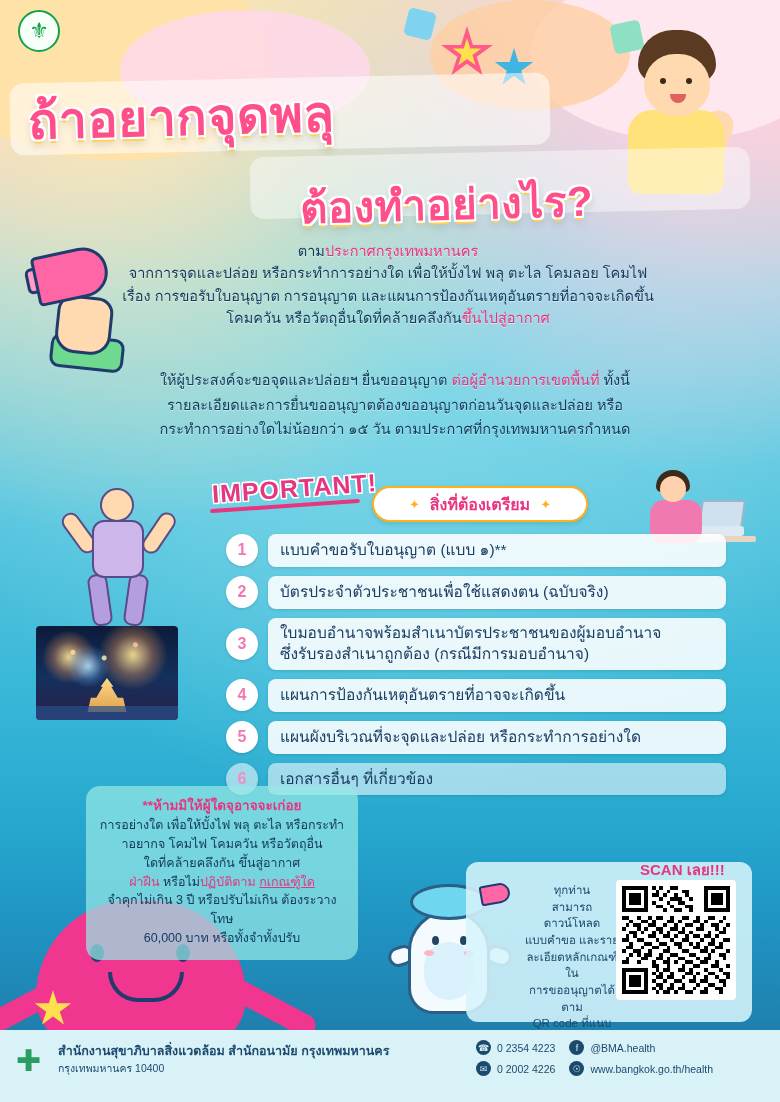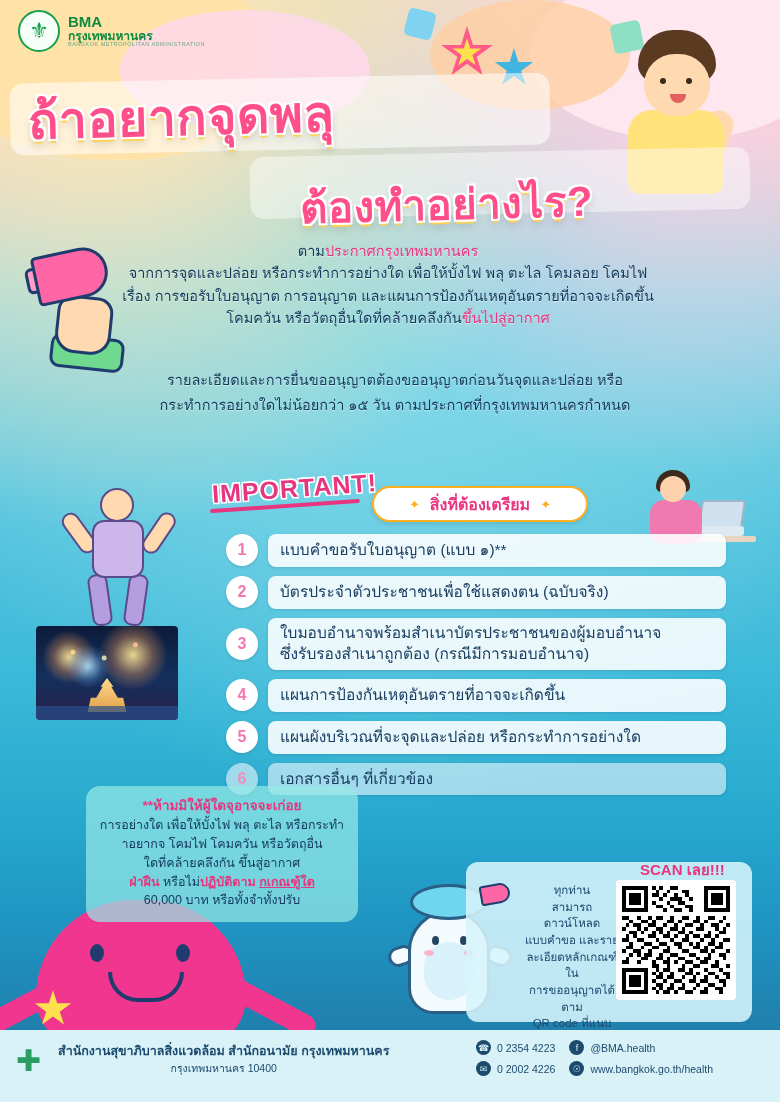--- a/index.html
+++ b/index.html
@@ -159,21 +159,21 @@
   .row.last .bar { background: rgba(255,255,255,.55); }
 
   
   .penalty {
     position: absolute; left: 86px; top: 786px; width: 272px;
     background: rgba(150,233,230,.72); border-radius: 14px;
     padding: 10px 12px 12px; text-align: center; z-index: 16;
     color: #14395c; font-size: 12.5px; line-height: 1.5;
   }
   .penalty .head { color: #e8357f; font-weight: bold; font-size: 13.5px; }
-  .penalty .pink { color: #e8357f; font-weight: bold; }
+  .penalty .pink { color: #e8357f; }
   .penalty .ul { text-decoration: underline; }
 
   
   .qr-card {
     position: absolute; left: 466px; top: 862px; width: 286px; height: 160px;
     background: rgba(214,244,252,.88); border-radius: 12px; z-index: 16;
   }
   .scan-label {
     position: absolute; left: 640px; top: 858px; color: #e8357f;
     font-size: 15px; font-weight: bold; z-index: 17;
@@ -253,21 +253,21 @@
   .lp-lap { position: absolute; left: 50px; top: 56px; width: 52px; height: 10px; background: #dfe9f2; border-radius: 3px; }
   .lp-scr { position: absolute; left: 58px; top: 30px; width: 44px; height: 28px; background: #cfe0ee; border: 2px solid #9fb6c8; border-radius: 3px; transform: skewX(-8deg); }
   .lp-desk { position: absolute; left: 44px; top: 66px; width: 70px; height: 6px; background: #e7d5c2; border-radius: 2px; }
 
   
   .footer {
     position: absolute; left: 0; bottom: 0; width: 780px; height: 72px;
     background: #d9f2f8; z-index: 30;
   }
   .ft-logo { position: absolute; left: 16px; top: 16px; width: 34px; height: 38px; color: #2a9d63; font-size: 30px; line-height: 1; }
-  .ft-text { position: absolute; left: 58px; top: 12px; color: #1b4a6e; line-height: 1.5; text-align: center; }
+  .ft-text { position: absolute; left: 58px; top: 12px; color: #1b4a6e; line-height: 1.5; }
   .ft-text .l1 { font-size: 12.5px; font-weight: bold; }
   .ft-text .l2, .ft-text .l3 { font-size: 10.5px; }
   .ft-contacts { position: absolute; right: 14px; top: 10px; width: 290px; font-size: 10.5px; color: #1b4a6e; }
   .ct-row { display: flex; align-items: center; margin-bottom: 6px; gap: 6px; }
   .ct-col { display: flex; flex-direction: column; }
   .ct-ic {
     width: 15px; height: 15px; min-width: 15px; border-radius: 50%;
     background: #1b4a6e; color: #d9f2f8; font-size: 9px;
     display: flex; align-items: center; justify-content: center;
   }
@@ -285,25 +285,20 @@
 
   <div class="puzzle pz1"></div>
   <div class="puzzle pz2"></div>
   <div class="puzzle pz3"></div>
   <div class="burst"></div>
   <div class="burst2"></div>
   <div class="burst3"></div>
 
   <div class="logo-row">
     <div class="logo-mark">⚜</div>
-    <div class="logo-text">
-      <div class="t1">BMA</div>
-      <div class="t2">กรุงเทพมหานคร</div>
-      <div class="t3">BANGKOK  METROPOLITAN  ADMINISTRATION</div>
-    </div>
   </div>
 
   <div class="person-tr">
     <div class="ptr-arm"></div>
     <div class="ptr-body"></div>
     <div class="ptr-hair"></div>
     <div class="ptr-face"></div>
     <div class="ptr-eye l"></div>
     <div class="ptr-eye r"></div>
     <div class="ptr-mouth"></div>
@@ -328,20 +323,23 @@
       <span>ตาม</span><span class="pink">ประกาศกรุงเทพมหานคร</span>
     </div>
     <div>จากการจุดและปล่อย หรือกระทำการอย่างใด เพื่อให้บั้งไฟ พลุ ตะไล โคมลอย โคมไฟ</div>
     <div>เรื่อง การขอรับใบอนุญาต การอนุญาต และแผนการป้องกันเหตุอันตรายที่อาจจะเกิดขึ้น</div>
     <div>
       <span>โคมควัน หรือวัตถุอื่นใดที่คล้ายคลึงกัน</span><span class="pink">ขึ้นไปสู่อากาศ</span>
     </div>
   </div>
 
   <div class="notice-2">
+    <div>
+      <span>ให้ผู้ประสงค์จะขอจุดและปล่อยฯ ยื่นขออนุญาต </span><span class="pink">ต่อผู้อำนวยการเขตพื้นที่</span><span> ทั้งนี้</span>
+    </div>
     <div>รายละเอียดและการยื่นขออนุญาตต้องขออนุญาตก่อนวันจุดและปล่อย หรือ</div>
     <div>กระทำการอย่างใดไม่น้อยกว่า ๑๕ วัน ตามประกาศที่กรุงเทพมหานครกำหนด</div>
   </div>
 
   <div class="dancer">
     <div class="dn-arm l"></div>
       <div class="dn-arm r"></div>
     <div class="dn-leg l"></div>
       <div class="dn-leg r"></div>
     <div class="dn-body"></div>
@@ -404,20 +402,24 @@
 
   <div class="penalty">
     <div class="head">**ห้ามมิให้ผู้ใดจุอาจจะเก่อย</div>
     <div>การอย่างใด เพื่อให้บั้งไฟ พลุ ตะไล หรือกระทำ</div>
     <div>าอยากจ โคมไฟ โคมควัน หรือวัตถุอื่น</div>
     <div>ใดที่คล้ายคลึงกัน ขึ้นสู่อากาศ</div>
     <div>
       <span class="pink">ฝ่าฝืน</span>
       <span>หรือไม่</span><span class="pink">ปฏิบัติตาม</span>
       <span class="ul pink">กเกณฑู้ใด</span>
+    </div>
+    <div>
+      <span>จำคุกไม่เกิน 3 ปี หรือปรับไม่เกิน</span>
+      <span>ต้องระวางโทษ</span>
     </div>
     <div>60,000 บาท หรือทั้งจำทั้งปรับ</div>
   </div>
 
   <div class="mascot">
     <div class="ms-arm l"></div>
       <div class="ms-arm r"></div>
     <div class="ms-body"></div>
     <div class="ms-belly"></div>
     <div class="ms-eye l"></div>

